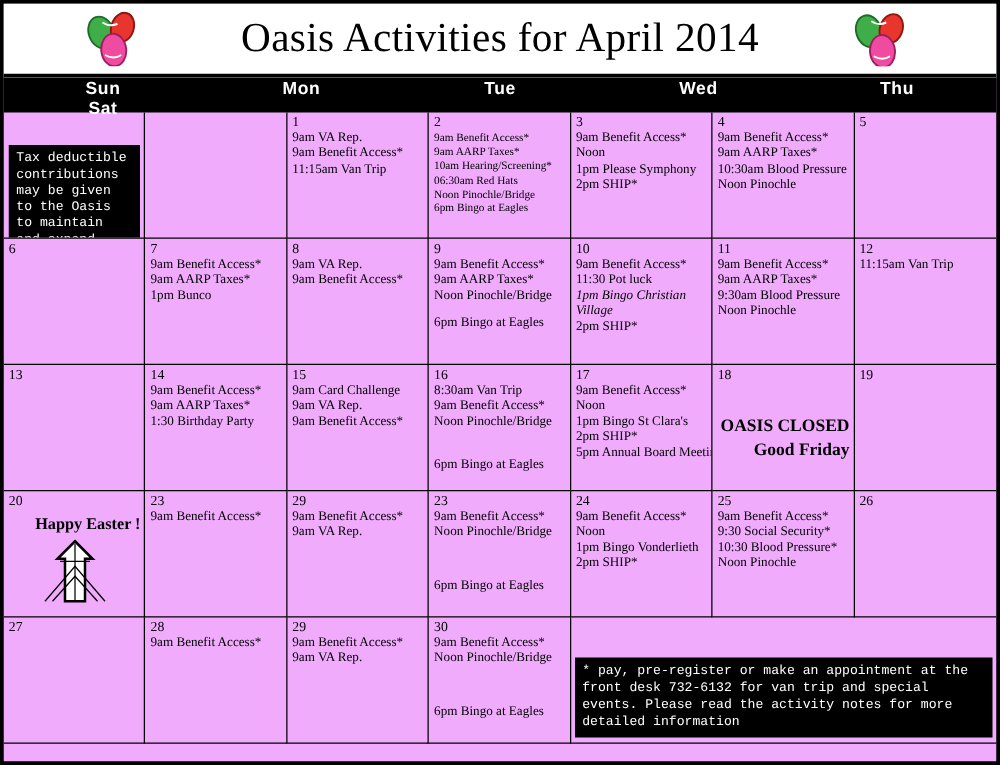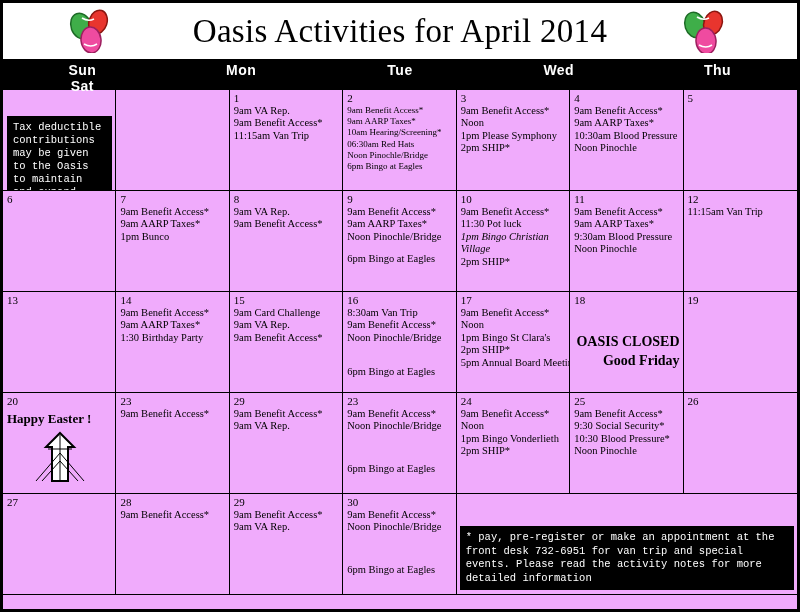--- a/index.html
+++ b/index.html
@@ -125,21 +125,21 @@
   }
   .closed {
     text-align: right;
     font-family: "Liberation Serif", serif;
     font-weight: bold;
     font-size: 14px;
     line-height: 19px;
     margin-top: 26px;
   }
   .easter {
-    text-align: left;
+    text-align: right;
     font-family: "Liberation Serif", serif;
     font-weight: bold;
     font-size: 13px;
     margin-top: 4px;
   }
   .cross-wrap {
     display: flex;
     justify-content: center;
     align-items: center;
     margin-top: 4px;
@@ -396,17 +396,17 @@
       </div>
       <div class="cell">
         <div class="daynum">30</div>
         <div class="events">
           <div class="ev">9am Benefit Access*</div>
           <div class="ev">Noon Pinochle/Bridge</div>
           <div class="ev gap3">6pm Bingo at Eagles</div>
         </div>
       </div>
       <div class="cell footer-cell">
-        <div class="note-black footer">* pay, pre-register or make an appointment at the front desk  732-6951 for van trip and special events.  Please read the activity notes for more detailed  information</div>
+        <div class="note-black footer">* pay, pre-register or make an appointment at the front desk  732-6132 for van trip and special events.  Please read the activity notes for more detailed  information</div>
       </div>
     </div>
 
 </div>
 
 </body></html>

